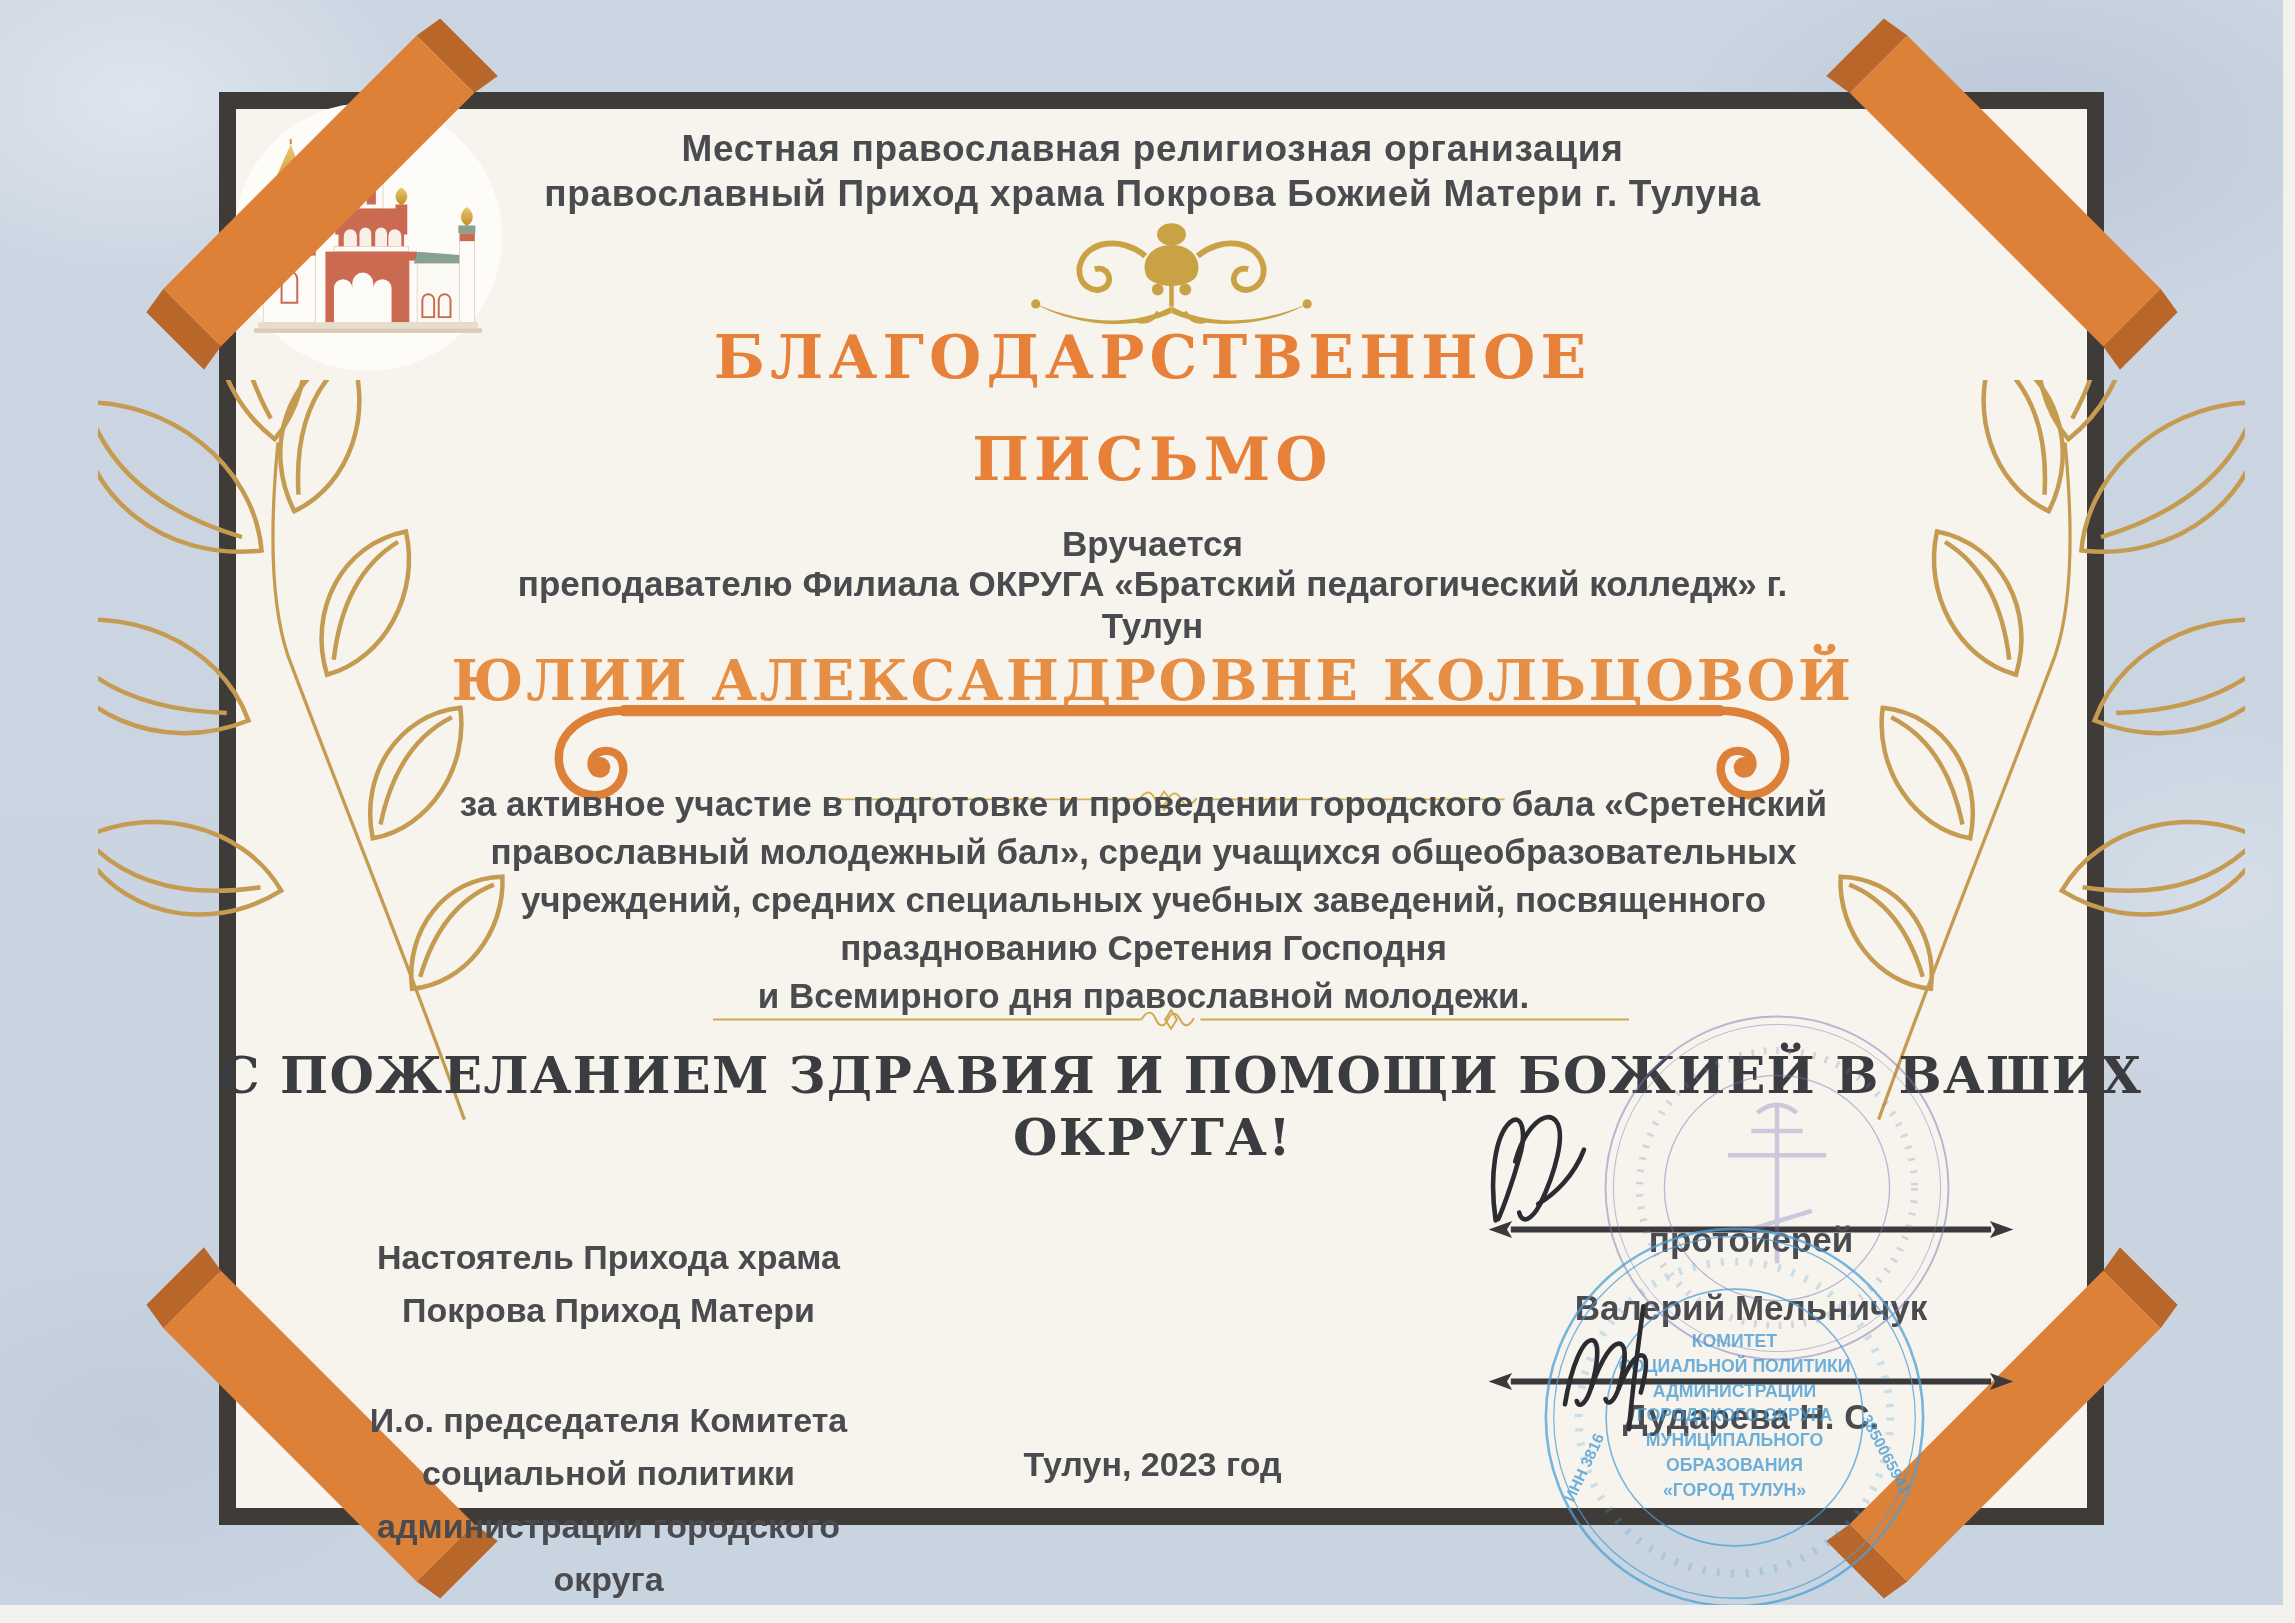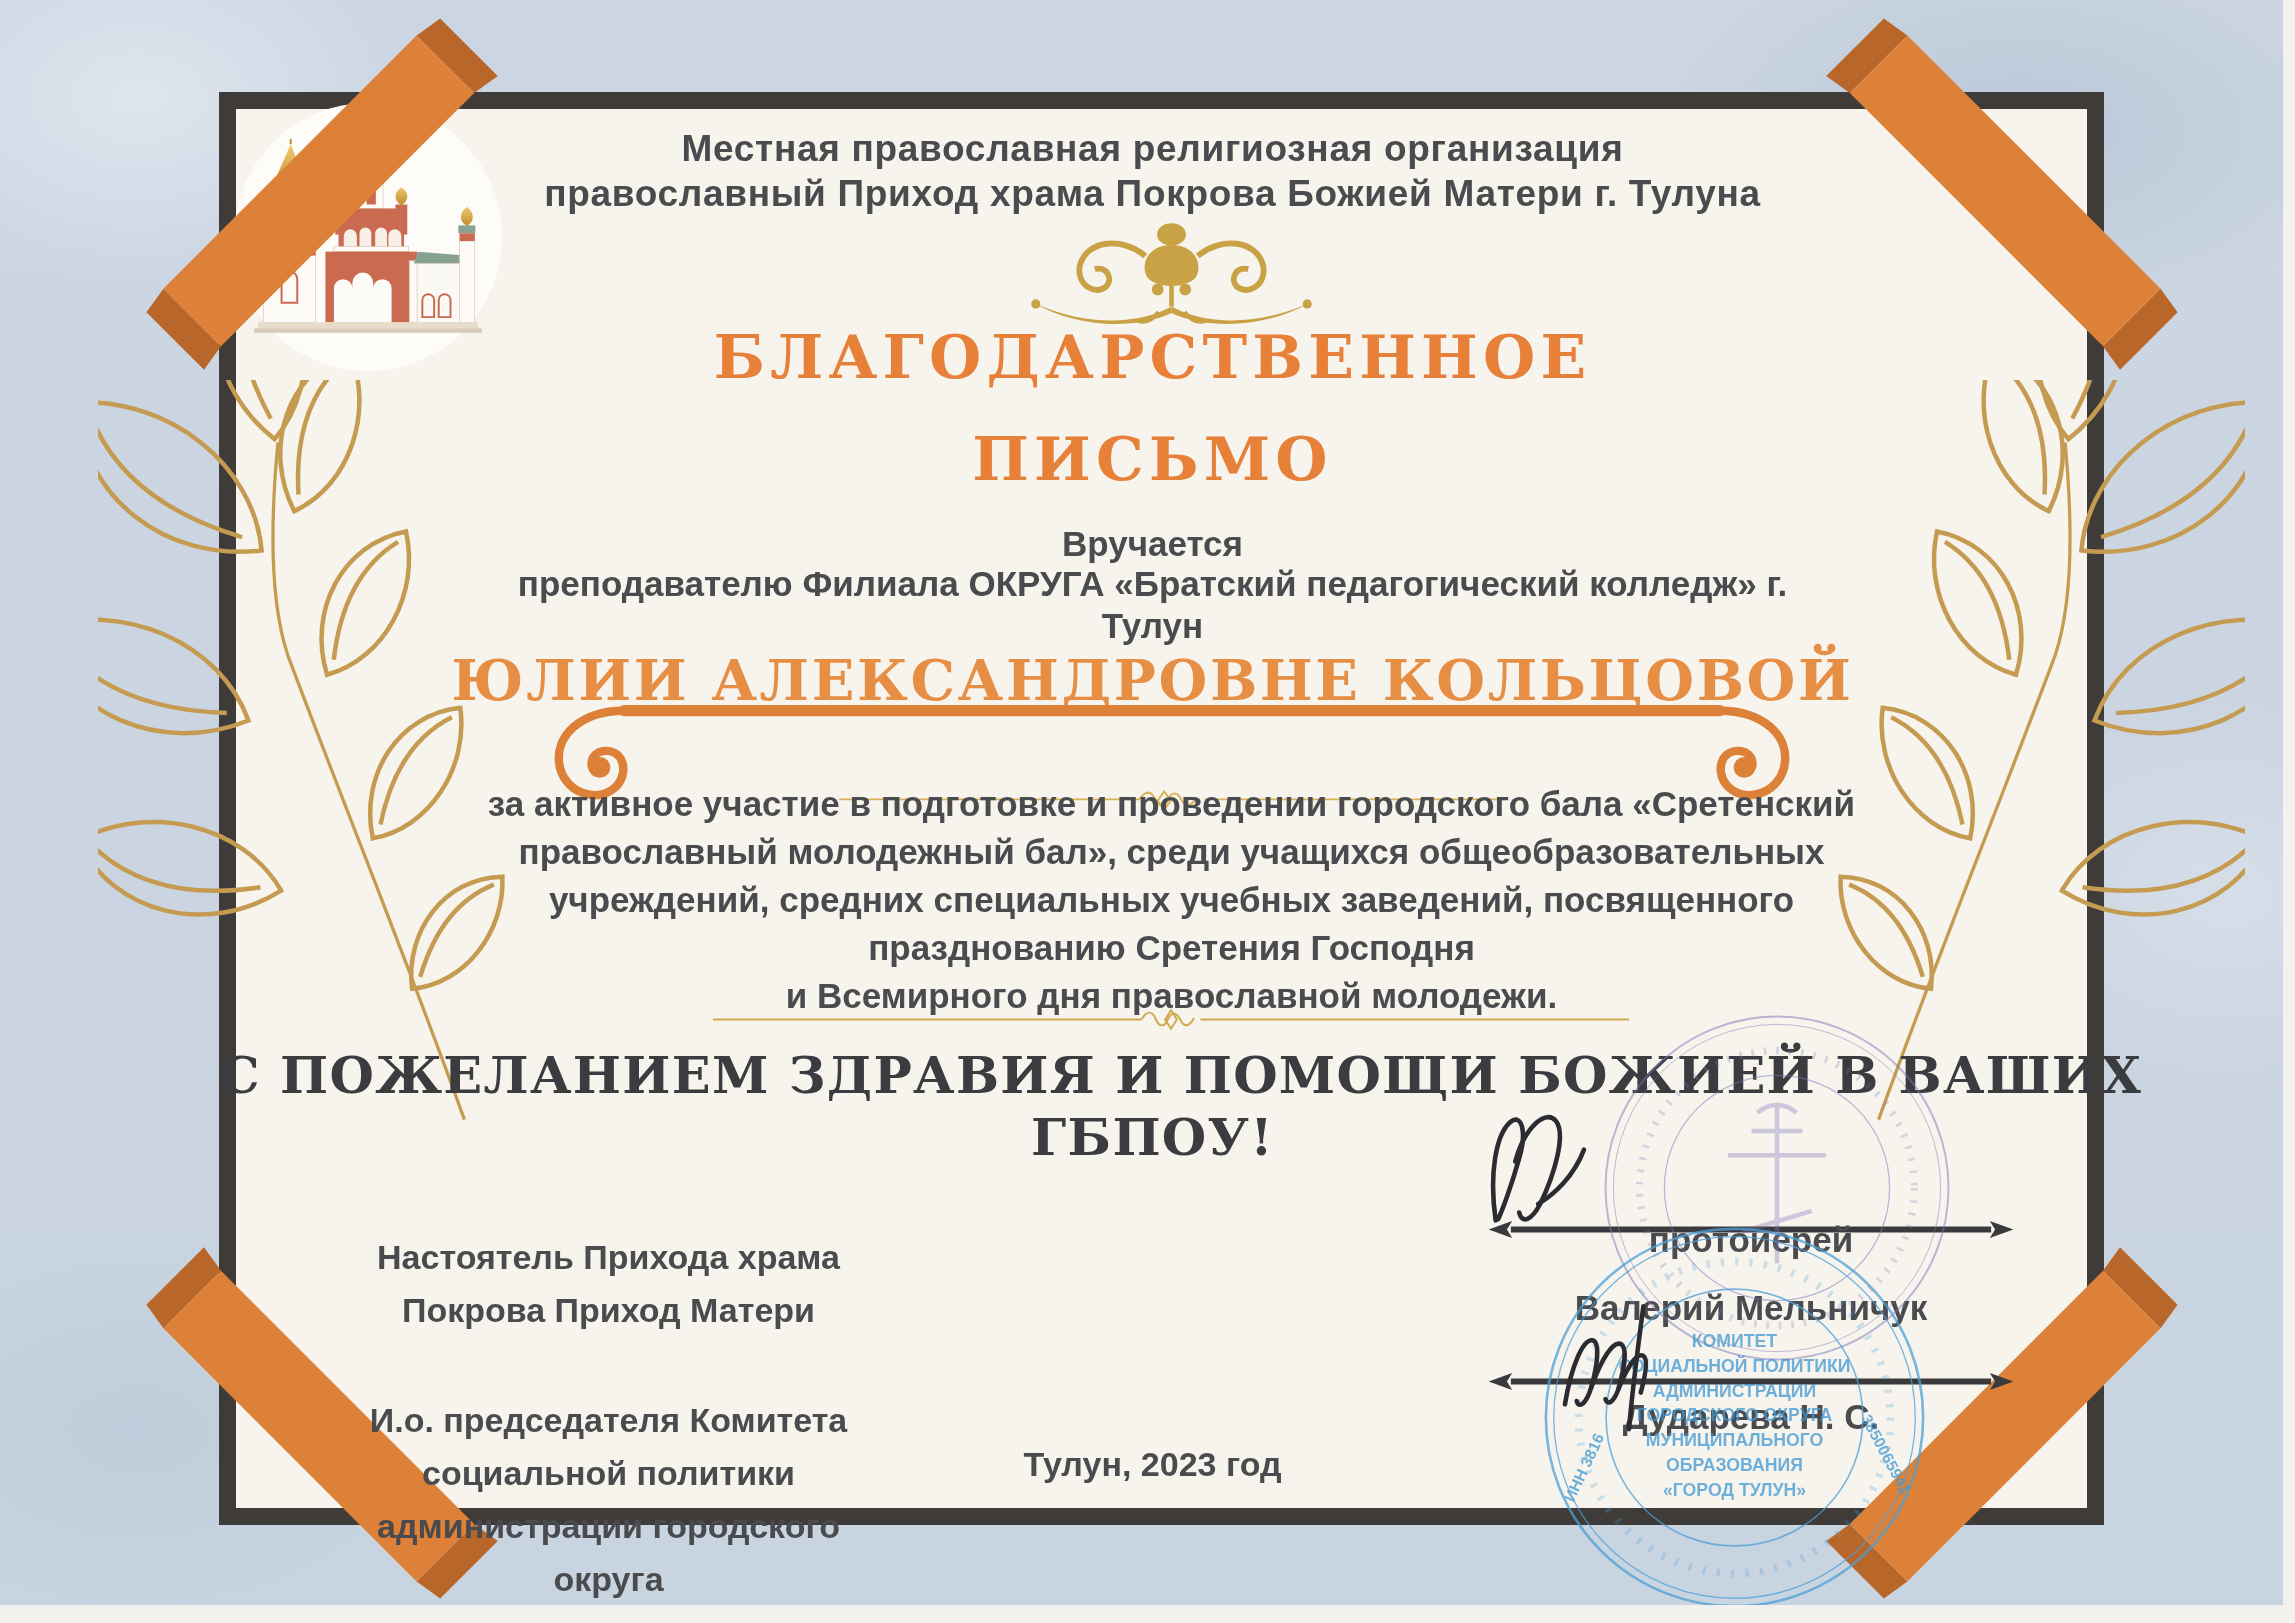--- a/index.html
+++ b/index.html
@@ -13,21 +13,21 @@
     font-family:"Liberation Sans",sans-serif;}
   .frame{position:absolute;left:219px;top:92px;width:1885px;height:1433px;
     border:17px solid #3e3b38;background:#f7f4ee;box-sizing:border-box;}
   .cline{position:absolute;left:219px;width:1867px;text-align:center;white-space:nowrap;}
   .sans{font-weight:700;color:#4a4b4e;}
   .serif{font-family:"DejaVu Serif","Liberation Serif",serif;font-weight:700;}
   .org{font-size:37px;letter-spacing:0.7px;}
   .title{font-size:60px;color:#e7813a;letter-spacing:5.2px;}
   .mid{font-size:35px;}
   .name{font-size:56px;color:#e78e45;letter-spacing:2.6px;}
-  .body-block{position:absolute;left:229px;top:780px;width:1885px;text-align:center;}
+  .body-block{position:absolute;left:201px;top:780px;width:1885px;text-align:center;}
   .body-block div{font-size:35px;line-height:48px;font-weight:700;color:#4a4b4e;}
   .wish{font-size:51px;color:#3a3c40;letter-spacing:1.3px;}
   .roles{position:absolute;left:281px;top:1225px;width:655px;text-align:center;}
   .roles div{font-size:34px;line-height:41px;font-weight:700;color:#4a4b4e;margin-top:12px;}
   .role-gap{height:45px;}
   .rlabel{position:absolute;left:1486px;width:530px;text-align:center;font-size:35px;
     font-weight:700;color:#4a4b4e;white-space:nowrap;}
   .abs{position:absolute;}
   .circle-logo{position:absolute;left:234px;top:103px;width:268px;height:268px;border-radius:50%;
     background:#fdfcf9;}
@@ -194,21 +194,21 @@
     <div>празднованию Сретения Господня</div>
     <div>и Всемирного дня православной молодежи.</div>
   </div>
 
   <svg class="abs" style="left:713px;top:1005px" width="916" height="29" viewBox="0 0 1400 44">
     <path d="M0,22 H655 M745,22 H1400" stroke="#cfa94e" stroke-width="3"></path>
     <path d="M655,22 c8,-14 16,-14 22,0 c5,12 13,12 18,0 c6,-12 13,-12 19,0 c6,12 13,12 21,-2 M700,8 l9,14 l-9,14 l-9,-14 z" stroke="#cfa94e" stroke-width="3" fill="none"></path>
   </svg>
 
   <div class="cline serif wish" style="top:1045px">С ПОЖЕЛАНИЕМ ЗДРАВИЯ И ПОМОЩИ БОЖИЕЙ В ВАШИХ</div>
-  <div class="cline serif wish" style="top:1107px">ГБПОУ!</div>
+  <div class="cline serif wish" style="top:1107px">ОКРУГА!</div>
 
   <div class="roles">
     <div>Настоятель Прихода храма</div>
     <div>Покрова Приход Матери</div>
     <div class="role-gap"></div>
     <div>И.о. председателя Комитета</div>
     <div>социальной политики</div>
     <div>администрации городского</div>
     <div>округа</div>
   </div>

